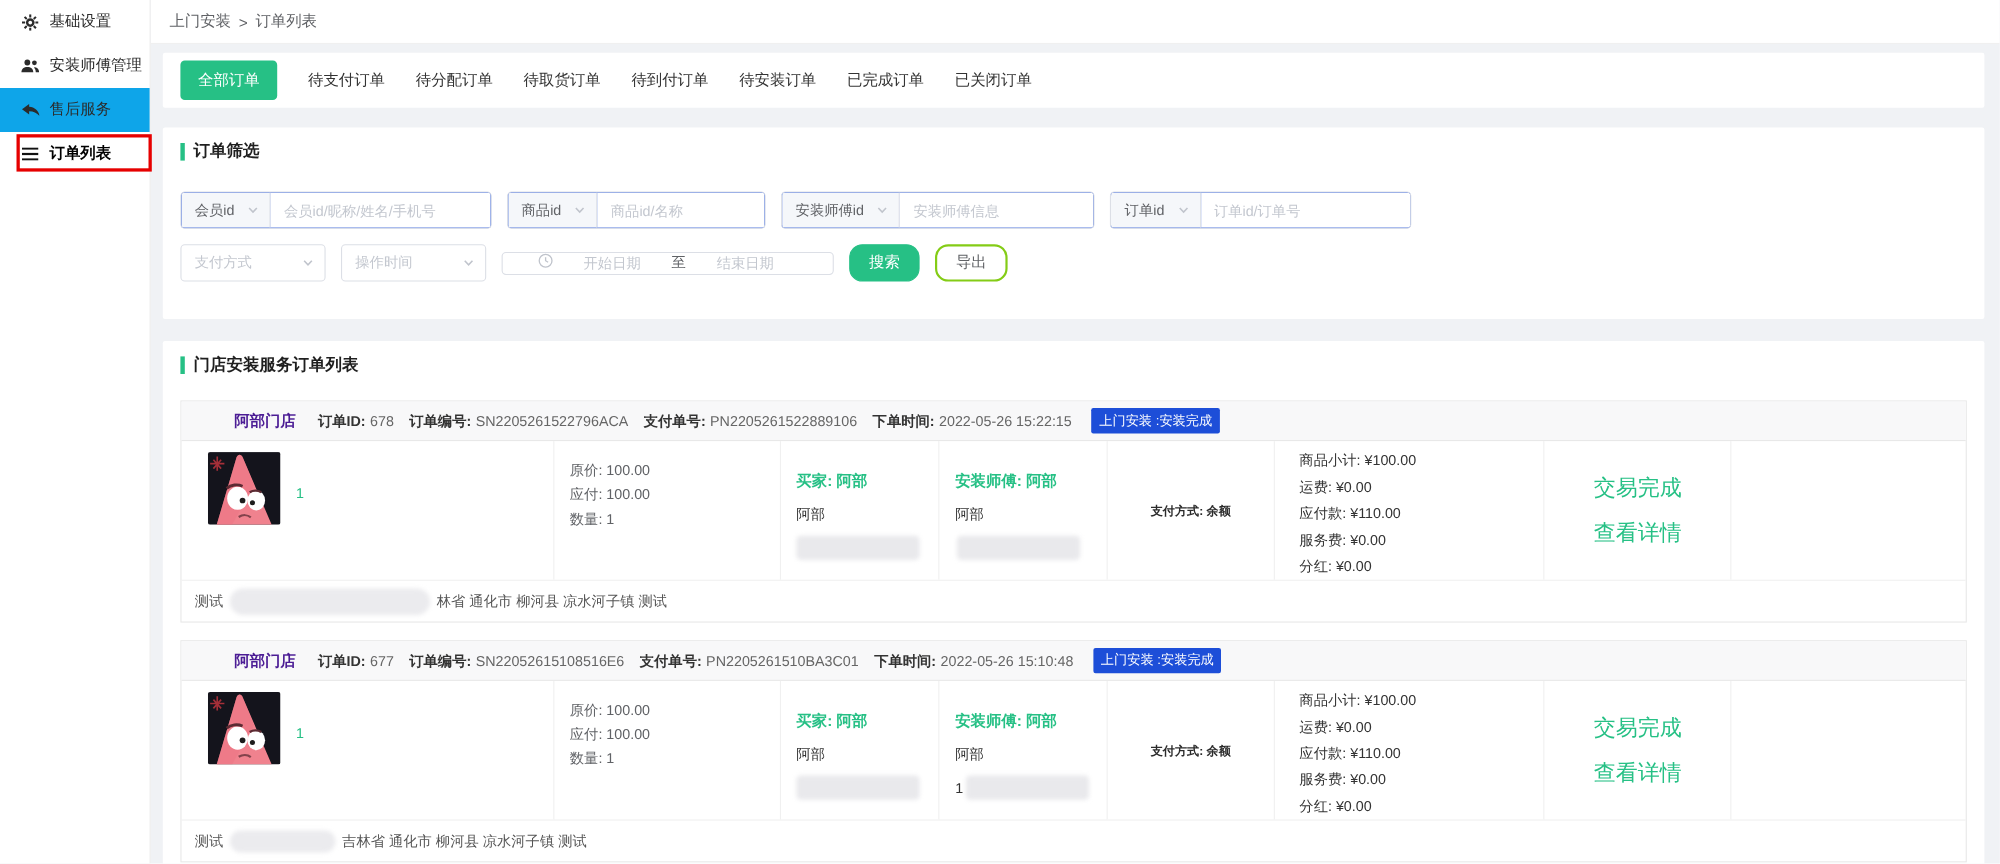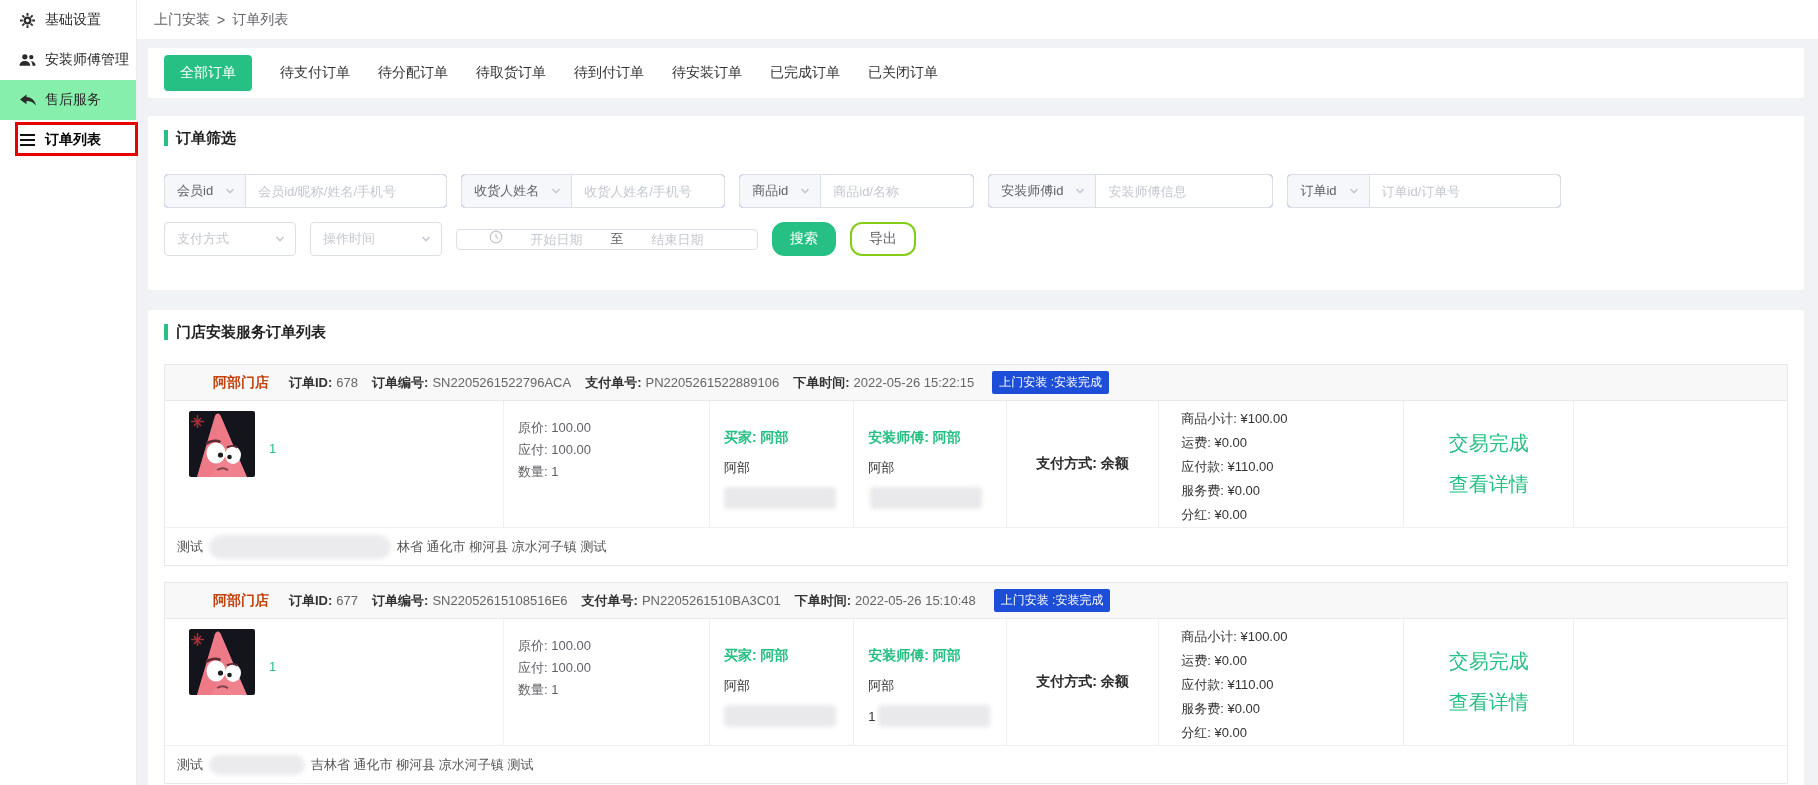--- a/index.html
+++ b/index.html
@@ -14,21 +14,21 @@
   .sidebar {
     position: absolute; left: 0; top: 0; width: 137px; height: 785px;
     background: #fff; border-right: 1px solid #ececec; z-index: 3;
   }
   .side-item {
     height: 40px; display: flex; align-items: center; gap: 9px;
     padding-left: 19px; font-size: 14px; color: #2b2b2b; cursor: pointer;
     white-space: nowrap;
   }
   .side-item .ic { display: flex; align-items: center; width: 17px; justify-content: center; flex: none; }
-  .side-item.gray { background: #86efac; }
+  .side-item.gray { background: #0ea5e9; }
   .side-item.active { font-weight: bold; color: #000; }
   .red-annotation {
     position: absolute; left: 15px; top: 122px; width: 123px; height: 34px;
     border: 3px solid #e60000; z-index: 9; pointer-events: none;
   }
   
   .main { position: absolute; left: 137px; top: 0; width: 1681px; }
   .breadcrumb {
     height: 40px; background: #fff; border-bottom: 1px solid #f0f0f0;
     display: flex; align-items: center; gap: 7px; padding-left: 17px;
@@ -80,40 +80,40 @@
   .btn-plain { background: #fff; color: #606266; border: 2px solid #84cc16; padding: 0 17px; }
   
   .list-card { margin-top: 20px; padding: 14px 16px 16px 16px; min-height: 470px; }
   .order-block { border: 1px solid #e8e8e8; margin-top: 24px; }
   .order-block + .order-block { margin-top: 16px; }
   .o-head {
     height: 36px; background: #f8f8f9; border-bottom: 1px solid #e8e8e8;
     display: flex; align-items: center; gap: 14px; padding: 0 12px; font-size: 13px;
     white-space: nowrap;
   }
-  .o-head .store { font-size: 14px; font-weight: bold; color: #c2410c; margin-right: 6px; padding-left: 36px; }
+  .o-head .store { font-size: 14px; font-weight: bold; color: #4c1d95; margin-right: 6px; padding-left: 36px; }
   .o-head .pair b { color: #333; font-weight: bold; }
   .o-head .pair span { color: #666; margin-left: 4px; }
   .badge {
     background: #1d4ed8; color: #fff; font-size: 12px; padding: 3px 7px;
     border-radius: 2px; margin-left: 4px;
   }
   .o-body { display: flex; height: 126px; }
   .o-body .col { border-right: 1px solid #f0f0f0; }
   .o-body .col:last-child { border-right: 0; }
   .col-product { width: 20.9%; display: flex; padding: 10px 0 0 24px; }
   .col-product .qty { color: #26c085; font-size: 13px; margin: 30px 0 0 14px; }
   .col-price { width: 12.7%; padding: 16px 0 0 14px; font-size: 13px; color: #606266; line-height: 22px; }
   .col-person { padding: 28px 0 0 14px; font-size: 13px; }
   .col-buyer { width: 8.9%; }
   .col-installer { width: 9.4%; }
   .col-person .ptitle { color: #26c085; font-weight: bold; font-size: 14px; }
   .col-person .pname { color: #333; margin-top: 12px; }
   .phone-row { margin-top: 10px; display: flex; align-items: center; gap: 2px; color: #333; }
-  .col-pay { width: 9.4%; display: flex; align-items: center; justify-content: center; font-size: 14px; font-weight: bold; color: #2b2b2b; }
+  .col-pay { width: 9.4%; display: flex; align-items: center; justify-content: center; font-size: 11px; font-weight: bold; color: #2b2b2b; }
   .col-amounts { width: 15.1%; padding: 6px 0 0 22px; font-size: 13px; color: #333; line-height: 24px; }
   .col-actions { width: 10.5%; display: flex; flex-direction: column; align-items: center; justify-content: center; gap: 14px; }
   .col-actions a { color: #26c085; font-size: 20px; text-decoration: none; cursor: pointer; }
   .col-last { flex: 1; }
   .o-addr {
     border-top: 1px solid #f0f0f0; height: 38px; display: flex; align-items: center;
     gap: 6px; padding: 0 12px; font-size: 13px; color: #555;
   }
   
   .blur {
@@ -197,29 +197,20 @@
 
     <div class="frow1">
       <div class="fgroup">
         <div class="fsel">
           <span>会员id</span>
           <span><svg width="10" height="10" viewBox="0 0 10 10" fill="none" stroke="#c0c4cc" stroke-width="1.4">
                 <path d="M1.5 3 5 6.8 8.5 3"></path>
               </svg></span>
         </div>
         <input style="width: 200px;" placeholder="会员id/昵称/姓名/手机号">
-      </div>
-      <div class="fgroup">
-        <div class="fsel">
-          <span>收货人姓名</span>
-          <span><svg width="10" height="10" viewBox="0 0 10 10" fill="none" stroke="#c0c4cc" stroke-width="1.4">
-                <path d="M1.5 3 5 6.8 8.5 3"></path>
-              </svg></span>
-        </div>
-        <input style="width: 152px;" placeholder="收货人姓名/手机号">
       </div>
       <div class="fgroup">
         <div class="fsel">
           <span>商品id</span>
           <span><svg width="10" height="10" viewBox="0 0 10 10" fill="none" stroke="#c0c4cc" stroke-width="1.4">
                 <path d="M1.5 3 5 6.8 8.5 3"></path>
               </svg></span>
         </div>
         <input style="width: 152px;" placeholder="商品id/名称">
       </div>

